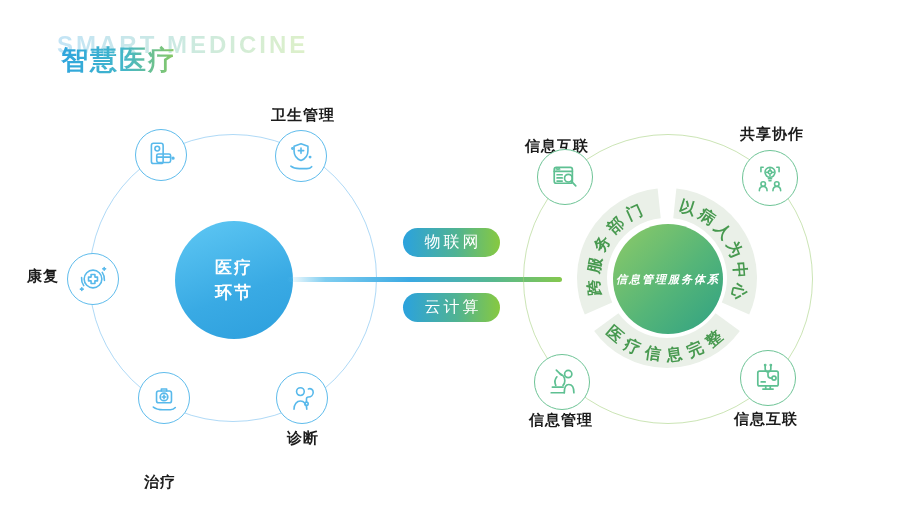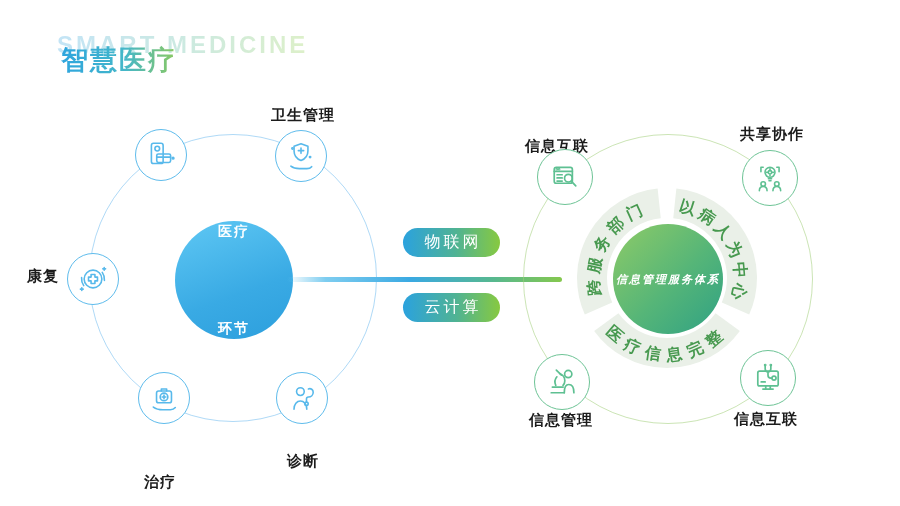--- a/index.html
+++ b/index.html
@@ -28,22 +28,22 @@
     display:flex;align-items:center;justify-content:center;box-sizing:border-box;
   }
   .node.blue{border:1.5px solid #5fbcec;}
   .node.green{border:1.5px solid #6ec496;width:56px;height:56px;}
   .node svg{display:block;}
   .node-label{font-size:15px;font-weight:600;color:#1c1c1c;text-align:center;letter-spacing:1px;white-space:nowrap;}
   
   .center-blue{
     left:175px;top:221px;width:118px;height:118px;border-radius:50%;
     background:linear-gradient(160deg,#5fc8f4 0%,#39aae4 60%,#2d9fdd 100%);
-    display:flex;flex-direction:column;align-items:center;justify-content:space-between;
-    color:#fff;font-size:14px;font-weight:600;letter-spacing:2px;line-height:1.5;
+    display:flex;flex-direction:column;align-items:center;justify-content:center;
+    color:#fff;font-size:17px;font-weight:600;letter-spacing:2px;line-height:1.5;
   }
   
   .connect-line{
     left:287px;top:277px;width:275px;height:5px;border-radius:3px;
     background:linear-gradient(90deg,rgba(130,205,243,0) 0%,#7ecdf0 14%,#3aa9e2 45%,#57b88f 75%,#85c84e 100%);
   }
   .pill{
     left:403px;width:97px;height:29px;border-radius:17px;
     background:linear-gradient(90deg,#2ba2de 0%,#50b393 55%,#87c940 100%);
     display:flex;align-items:center;justify-content:center;
@@ -116,21 +116,21 @@
   <div class="abs node blue" style="left:138px;top:372px;">
     <svg width="32" height="32" viewBox="0 0 30 30" fill="none" stroke="#58b9eb" stroke-width="1.5" stroke-linecap="round" stroke-linejoin="round">
       <rect x="8" y="8.5" width="14" height="11" rx="2"></rect>
       <path d="M12.5 8.5 V6.5 h5 v2"></path>
       <circle cx="15" cy="14" r="3.6"></circle>
       <path d="M15 12.2 v3.6 M13.2 14 h3.6"></path>
       <path d="M5 23.5 c3 2.3 6 2.5 9 2.5 h7 c2 0 3.6 -0.8 4.6 -2"></path>
     </svg>
   </div>
 
-  <div class="abs node-label" style="left:253px;top:452px;width:100px;">诊断</div>
+  <div class="abs node-label" style="left:253px;top:429px;width:100px;">诊断</div>
   <div class="abs node blue" style="left:276px;top:372px;">
     <svg width="32" height="32" viewBox="0 0 30 30" fill="none" stroke="#58b9eb" stroke-width="1.5" stroke-linecap="round" stroke-linejoin="round">
       <circle cx="13.5" cy="9" r="3.6"></circle>
       <path d="M7.5 25.5 c0 -4.8 2.7 -7.7 6 -7.7 s6 2.9 6 7.7"></path>
       <path d="M21 6.5 c2.3 -0.8 4.5 0.6 4.5 3 c0 2.6 -2 4.6 -4.5 4.6 c-1 0 -1.8 0.8 -1.8 1.8 v2.6"></path>
       <circle cx="19.2" cy="20.5" r="1.6"></circle>
     </svg>
   </div>
 
   <div class="abs connect-line"></div>

